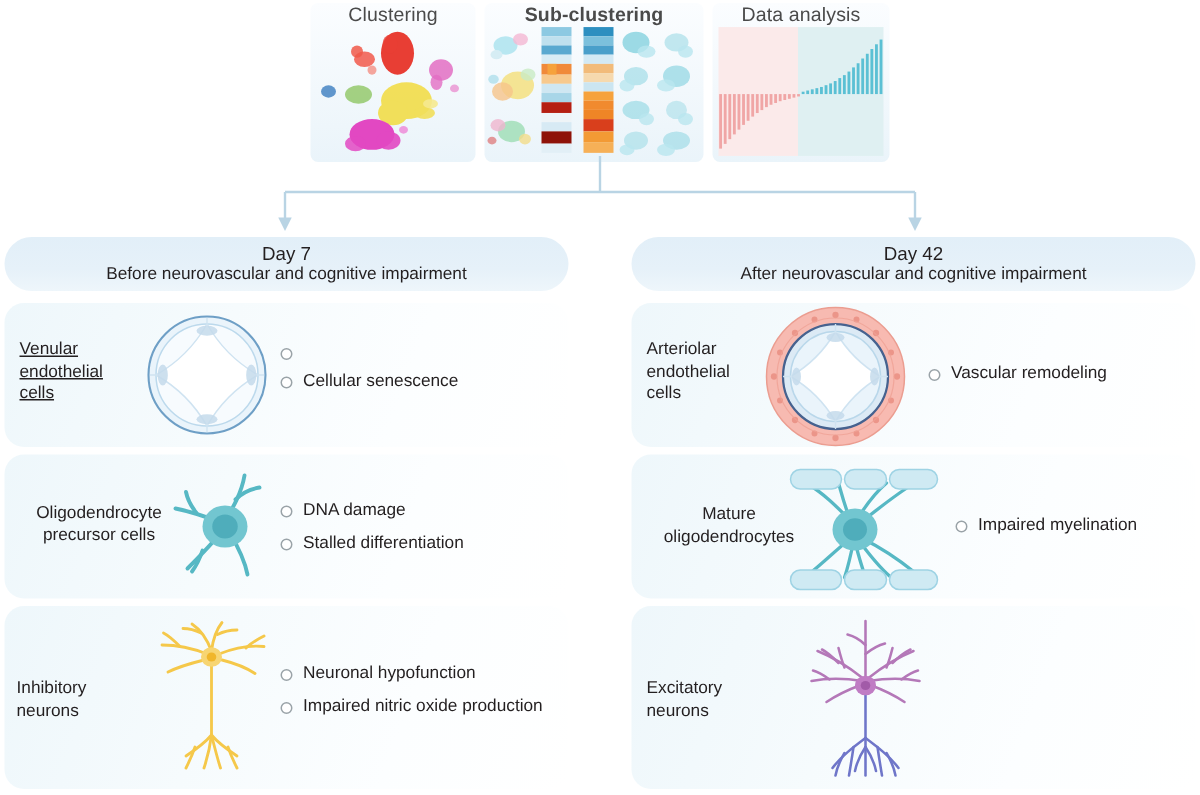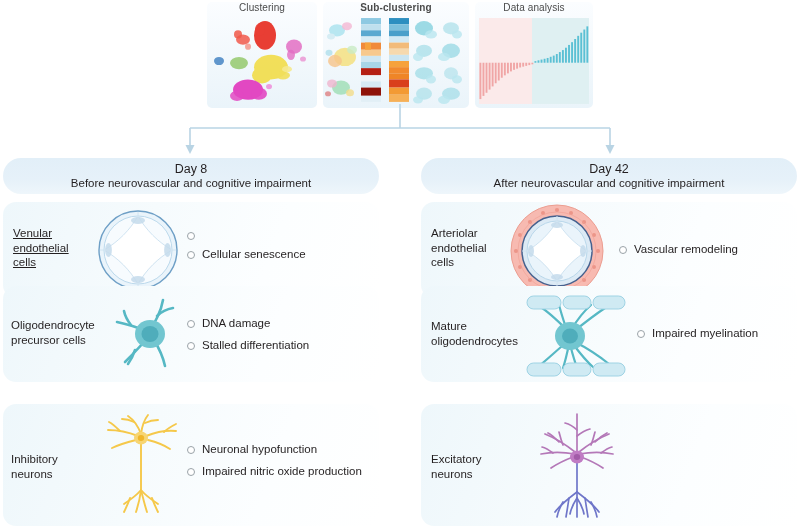--- a/index.html
+++ b/index.html
@@ -23,21 +23,21 @@
     position:relative;
     border-radius:5px;
     background:linear-gradient(180deg,#fbfdff 0%,#f2f8fc 55%,#eaf4fa 100%);
     overflow:hidden;
   }
   .panel.p1{width:110px;}
   .panel.p2{width:146px;font-weight:bold;}
   .panel.p3{width:118px;}
   .panel-title{
     position:absolute;top:0px;left:0;right:0;
-    text-align:center;font-size:10px;color:#4a4a4a;
+    text-align:center;font-size:13px;color:#4a4a4a;
     letter-spacing:.1px;
     z-index:4;
   }
   .panel-canvas{position:absolute;left:0;top:14px;right:0;bottom:2px;}
   .panel-canvas svg{width:100%;height:100%;display:block;}
 
   
   .connector{position:absolute;left:0;top:104px;width:800px;height:52px;}
 
   
@@ -55,21 +55,21 @@
   
   .rowcard{
     position:absolute;
     border-radius:13px;
     background:linear-gradient(110deg,#eef7fb 0%,#f6fbfd 38%,#fcfeff 70%,#ffffff 100%);
     overflow:hidden;
   }
   .rowcard.left{left:3px;width:376px;}
   .rowcard.right{left:421px;width:376px;}
   .r1{top:202px;height:96px;}
-  .r2{top:286px;height:96px;}
+  .r2{top:303px;height:96px;text-align:center;}
   .r3{top:404px;height:122px;}
 
   .celltype{
     position:absolute;
     font-size:11.5px;line-height:14.5px;color:#231f20;
   }
   .art{position:absolute;}
   .art svg{display:block;}
   .bullets{position:absolute;}
   .bullet{
@@ -251,21 +251,21 @@
         <path d="M190 24 H610"></path>
         <path d="M190 24 V42"></path>
         <path d="M610 24 V42"></path>
       </g>
       <path d="M190 50 l-4.5 -9 h9 Z" fill="#b9d4e4"></path>
       <path d="M610 50 l-4.5 -9 h9 Z" fill="#b9d4e4"></path>
     </svg>
   </div>
 
   <div class="banner left">
-    <div class="day">Day 8</div>
+    <div class="day">Day 7</div>
     <div class="sub">Before neurovascular and cognitive impairment</div>
   </div>
   <div class="banner right">
     <div class="day">Day 42</div>
     <div class="sub">After neurovascular and cognitive impairment</div>
   </div>
 
   <div class="rowcard left r1">
     <div class="celltype" style="left:10px;top:24px;width:82px;text-decoration:underline;">Venular<br>endothelial<br>cells</div>
     <div class="art" style="left:93px;top:6px;">

